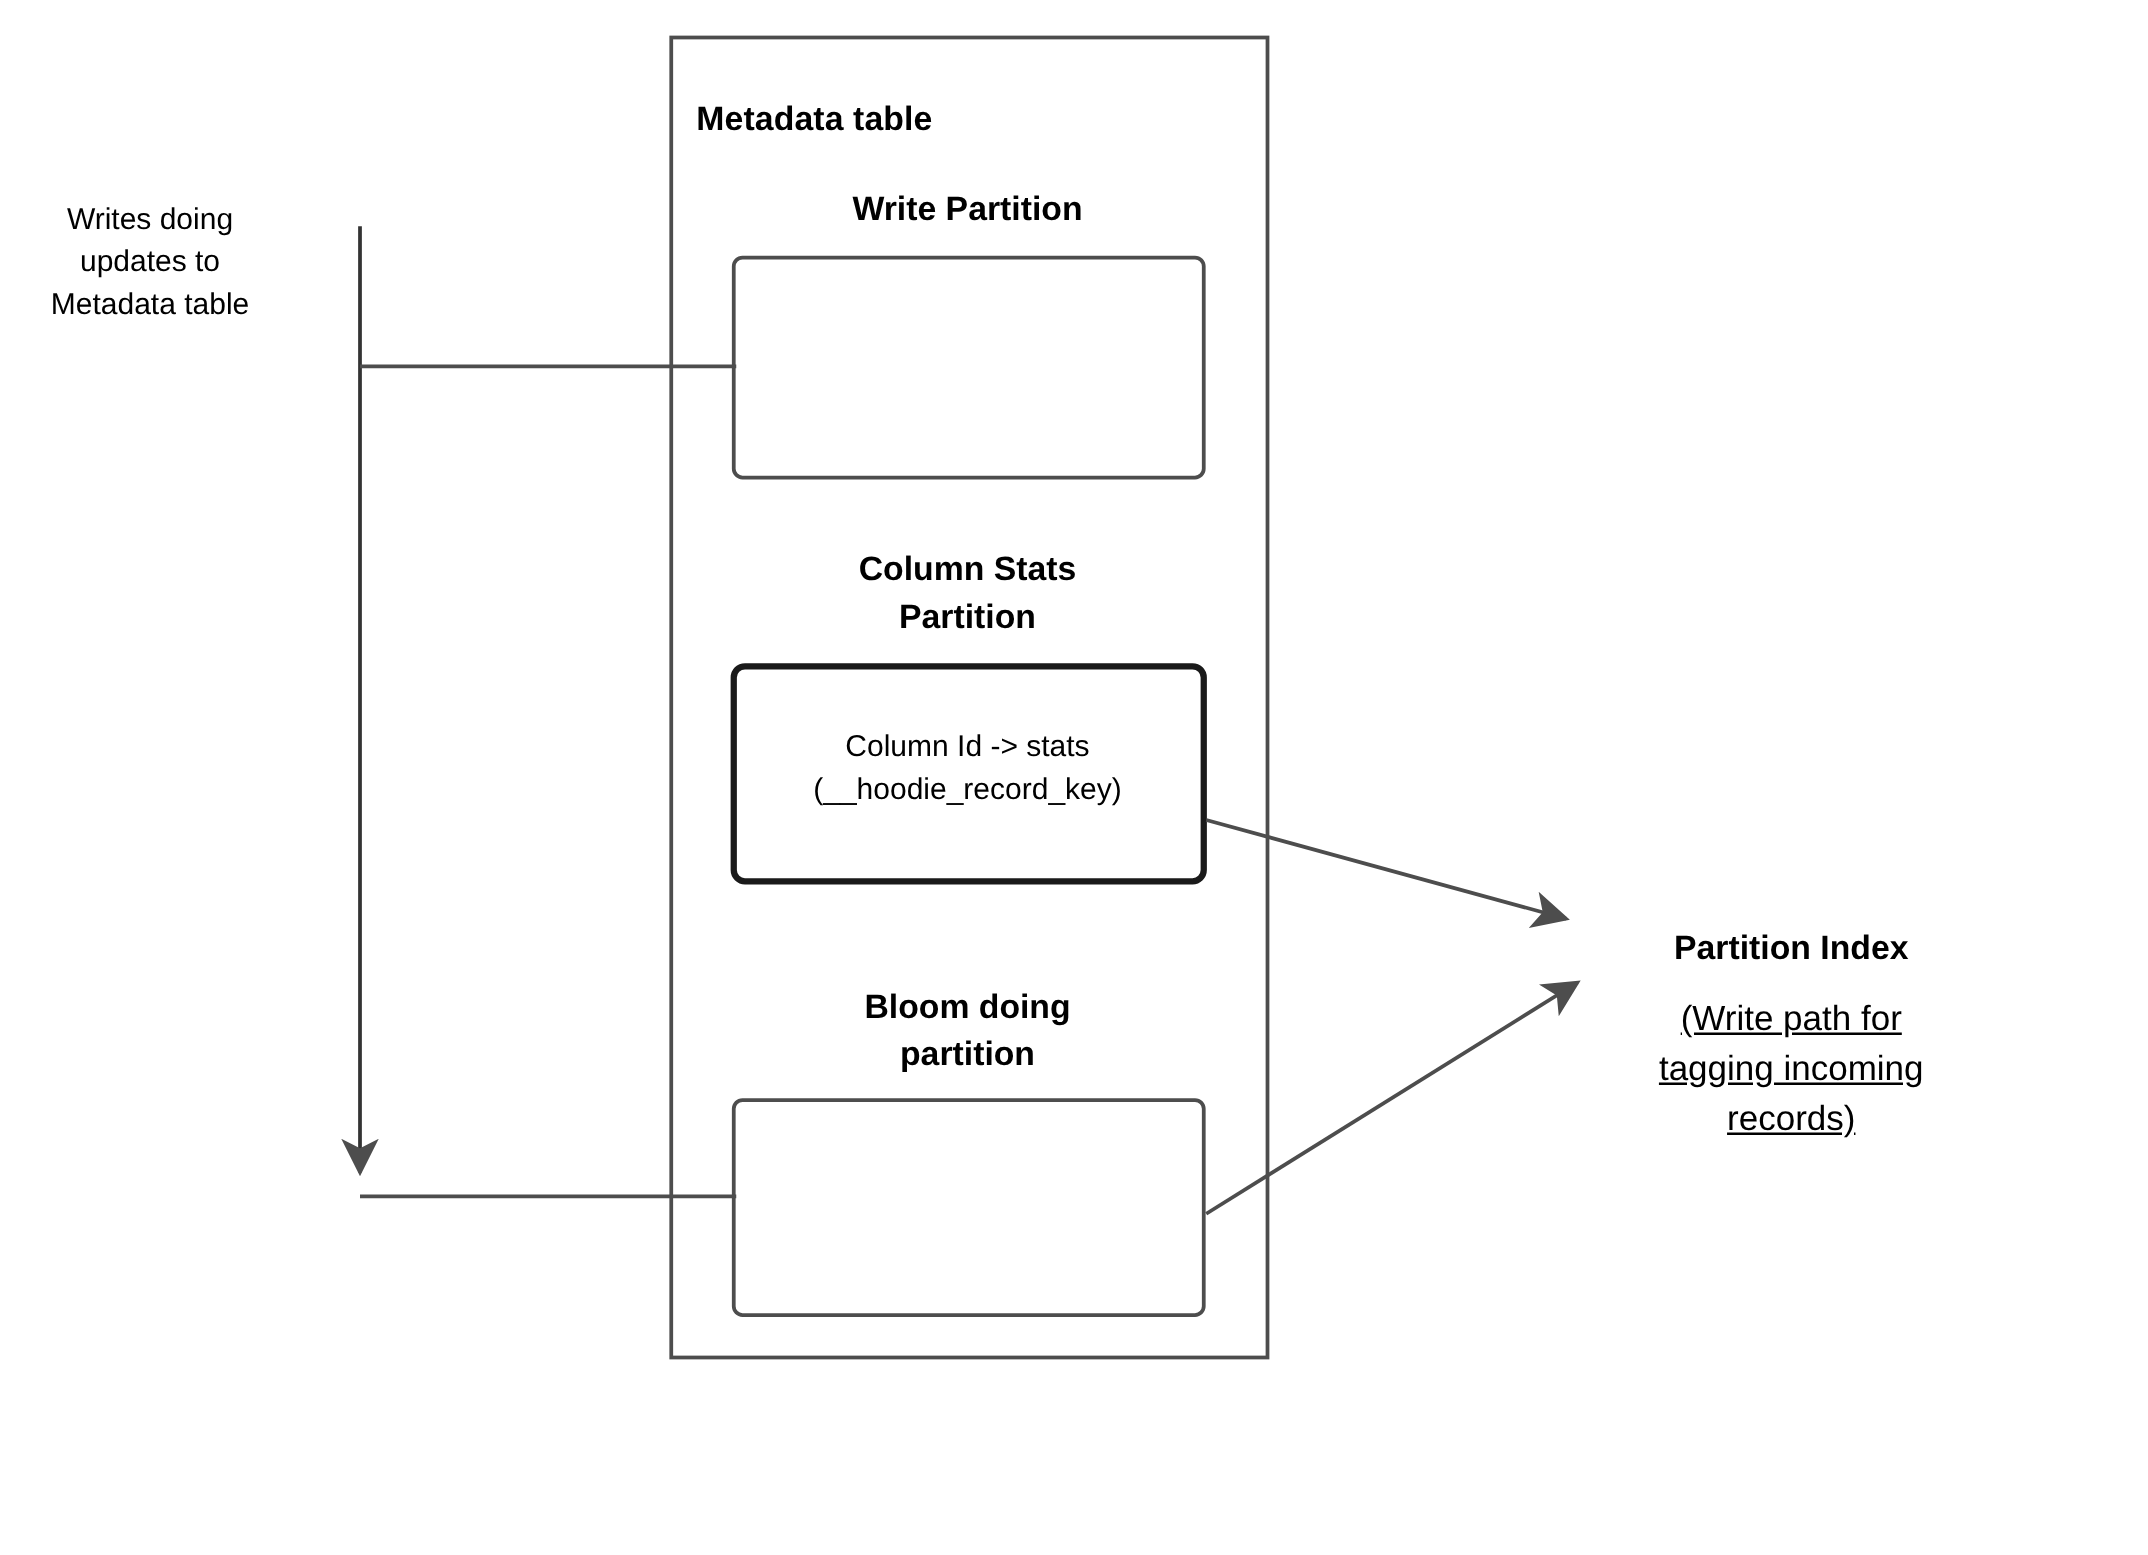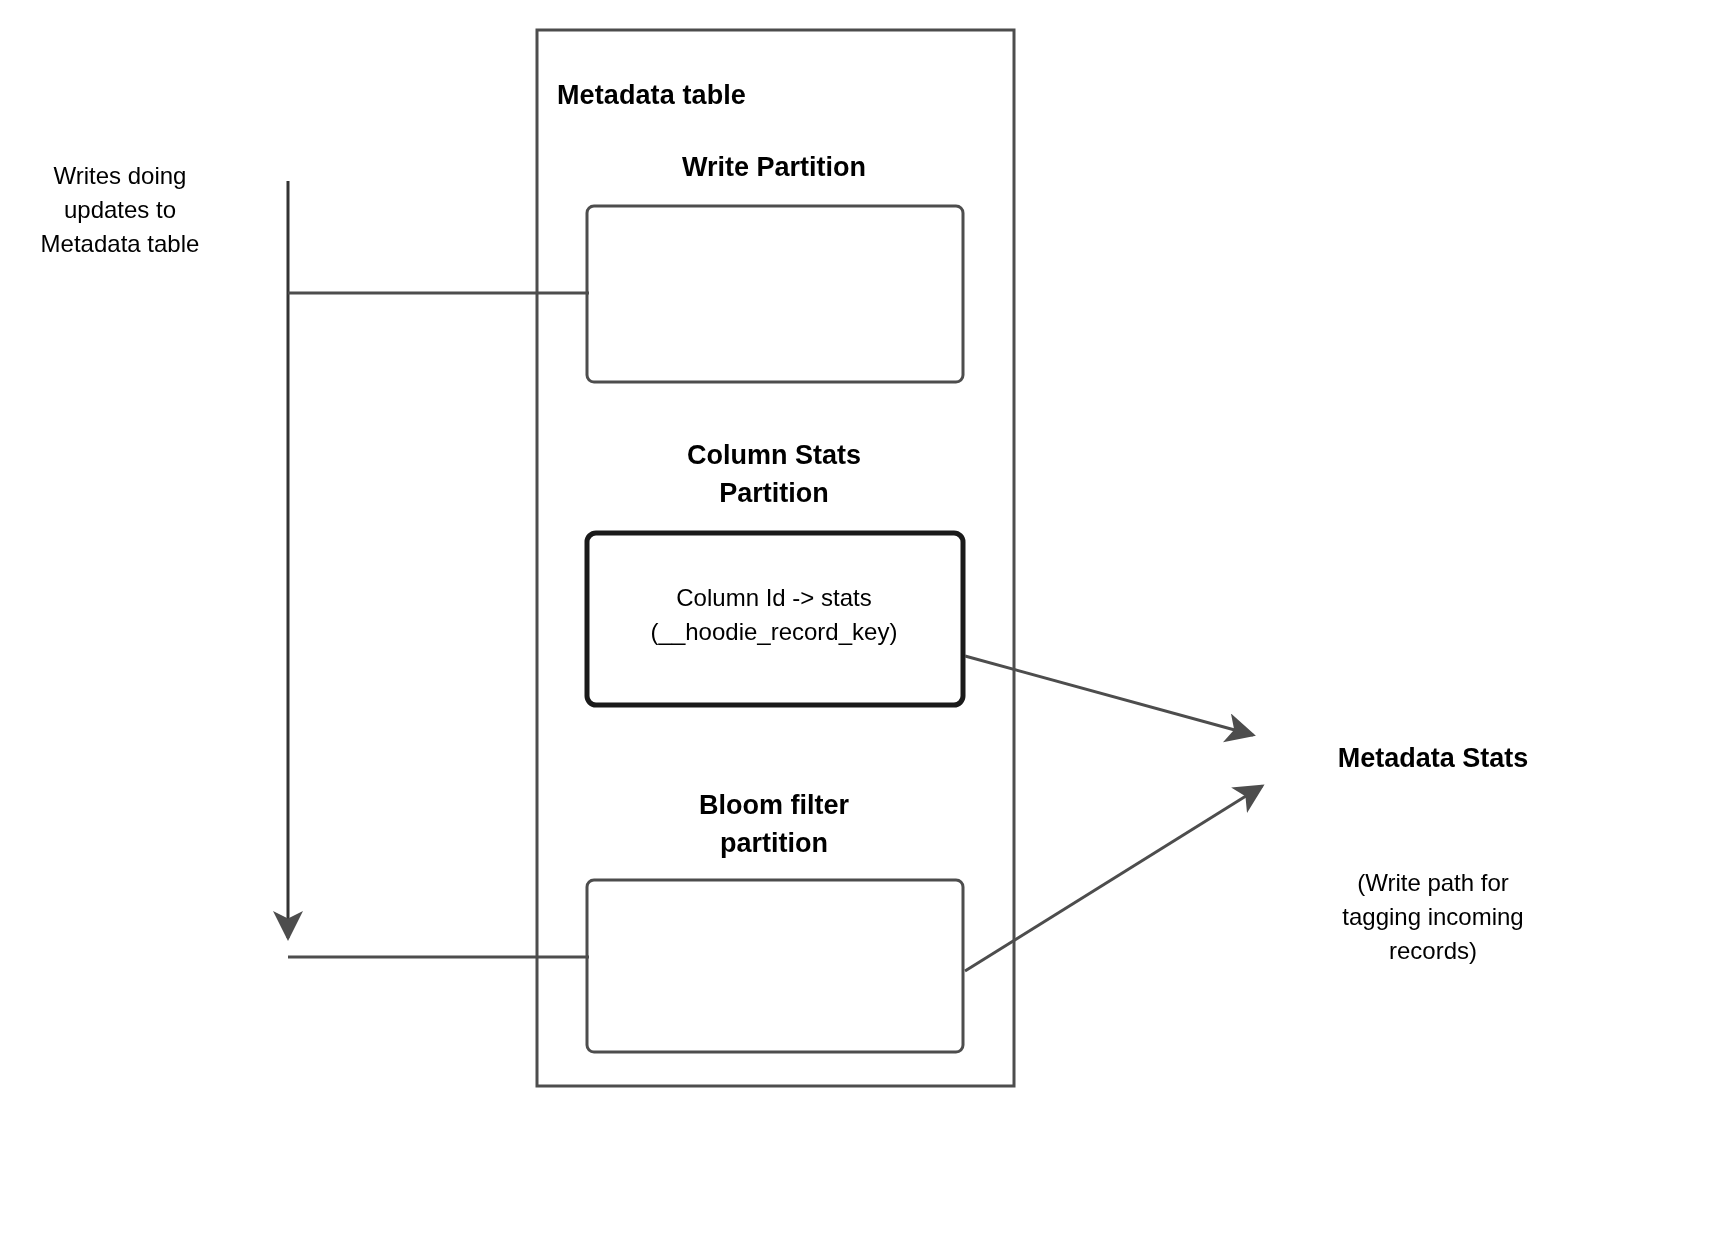--- a/index.html
+++ b/index.html
@@ -94,24 +94,25 @@
   
   #metadata-index-title {
     left: 1283px;
     top: 741px;
     width: 300px;
     font-size: 27px;
     font-weight: bold;
   }
   #metadata-index-note {
     left: 1293px;
-    top: 866px;
+    top: 795px;
     width: 280px;
-    font-size: 24px;
+    font-size: 28px;
     line-height: 1.42;
+    text-decoration: underline;
   }
 </style>
 </head>
 <body>
 
 <div id="canvas">
 
   <svg class="layer" viewBox="0 0 1718 1244" xmlns="http://www.w3.org/2000/svg">
     <defs>
       <marker id="arrow-right" markerWidth="12" markerHeight="12" refX="9" refY="5" orient="auto" markerUnits="strokeWidth">
@@ -149,23 +150,23 @@
 
   <div class="txt section-heading" id="files-partition-heading">Write Partition</div>
 
 
   <div class="txt section-heading" id="column-stats-heading">Column Stats
 Partition</div>
 
   <div class="txt box-label" id="colstats-box-label">Column Id  -&gt; stats
 (__hoodie_record_key)</div>
 
-  <div class="txt section-heading" id="bloom-filter-heading">Bloom filter
+  <div class="txt section-heading" id="bloom-filter-heading">Bloom doing
 partition</div>
 
 
-  <div class="txt" id="metadata-index-title">Metadata Stats</div>
+  <div class="txt" id="metadata-index-title">Partition Index</div>
 
   <div class="txt" id="metadata-index-note">(Write path for
 tagging incoming
 records)</div>
 
 </div>
 
 </body></html>

